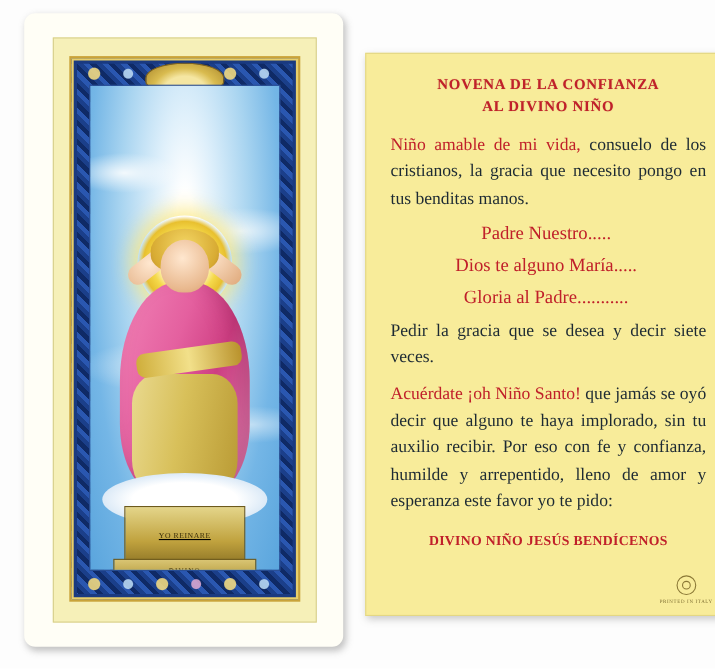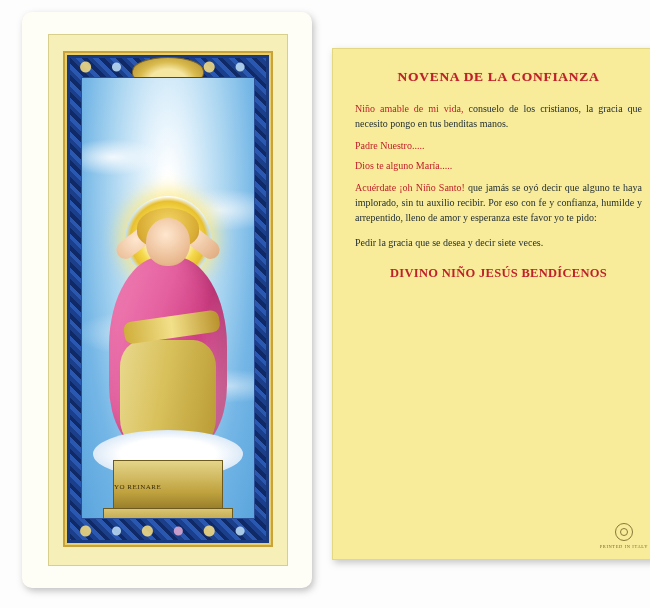--- a/index.html
+++ b/index.html
@@ -190,21 +190,22 @@
     position: absolute;
     left: 50%;
     top: 382px;
     transform: translateX(-50%);
     width: 108px; height: 52px;
     background: linear-gradient(180deg, #e4d58a, #c0a23e 60%, #8e7526);
     border: 1px solid #6d5a1c;
     z-index: 4;
     display: flex;
     align-items: center;
-    justify-content: flex-start;
+    justify-content: center;
+    text-decoration: underline;
   }
   .pedestal-text {
     font-size: 7px;
     letter-spacing: .5px;
     color: #3a2d08;
     text-align: center;
     line-height: 1.25;
     font-family: "Liberation Serif", serif;
   }
   .base2 {
@@ -244,33 +245,33 @@
     line-height: 1.45;
     font-variant: small-caps;
     text-transform: uppercase;
     font-weight: bold;
     margin-bottom: 14px;
     text-shadow: 0 0 1px rgba(160,20,25,.35);
   }
   .title .l2 { display: block; }
 
   .para {
-    font-size: 10px;
+    font-size: 16px;
     line-height: 1.52;
     color: #1d2a33;
     margin: 0 0 9px 0;
     text-align: justify;
   }
   .para .lead {
     color: #c0202a;
   }
   .resp {
-    text-align: left;
+    text-align: center;
     color: #c0202a;
-    font-size: 10px;
+    font-size: 17px;
     margin: 0 0 9px 0;
     padding-right: 4px;
   }
   .closing {
     text-align: center;
     color: #c0202a;
     font-size: 12.5px;
     font-weight: bold;
     letter-spacing: .3px;
     margin-top: 16px;
@@ -332,34 +333,36 @@
           <div class="base2">DIVINO</div>
 
         </div>
       </div>
     </div>
   </div>
 
   <div class="card-right">
     <div class="title">
       <span>Novena de la Confianza</span>
+      <span class="l2">al Divino Niño</span>
     </div>
 
     <p class="para">
       <span class="lead">Niño amable de mi vida,</span><span> consuelo de los cristianos, la gracia que necesito pongo en tus benditas manos.</span>
     </p>
     <p class="resp">Padre Nuestro.....</p>
 
     <p class="resp">Dios te alguno María.....</p>
 
-
+    <p class="resp">Gloria al Padre...........</p>
+
+    <p class="para">Pedir la gracia que se desea y decir siete veces.</p>
     <p class="para">
       <span class="lead">Acuérdate ¡oh Niño Santo!</span><span> que jamás se oyó decir que alguno te haya implorado, sin tu auxilio recibir. Por eso con fe y confianza, humilde y arrepentido, lleno de amor y esperanza este favor yo te pido:</span>
     </p>
-    <p class="para">Pedir la gracia que se desea y decir siete veces.</p>
 
     <div class="closing">DIVINO NIÑO JESÚS BENDÍCENOS</div>
 
     <div class="imprint">
       <div class="seal"></div>
       <div class="txt">PRINTED IN ITALY</div>
     </div>
   </div>
 
 </div>

